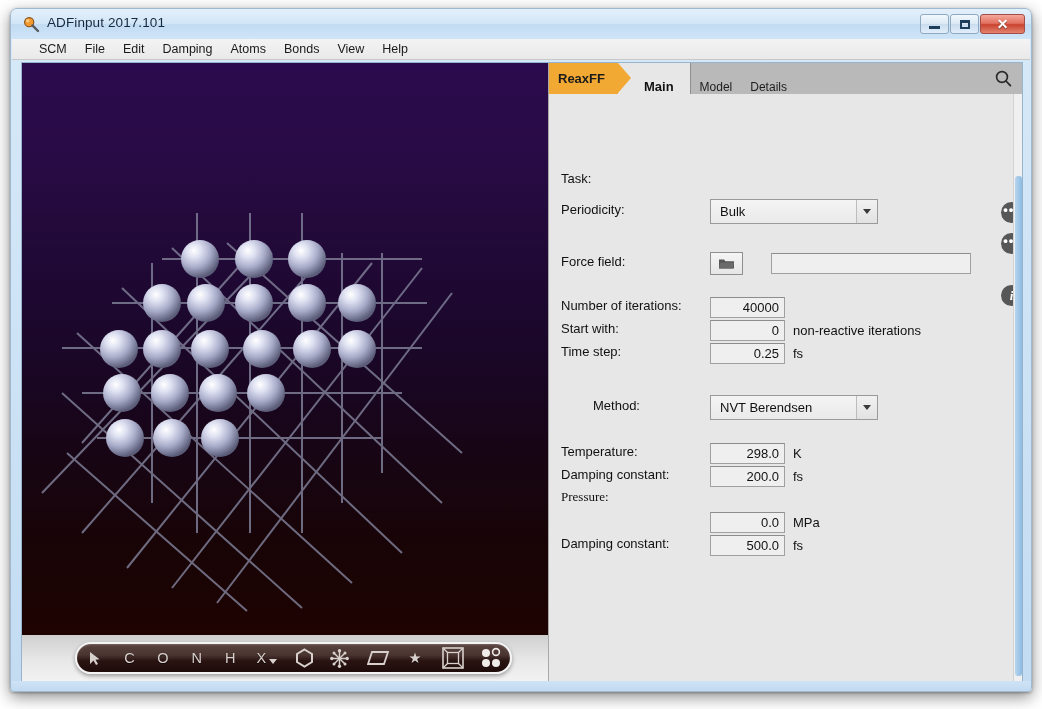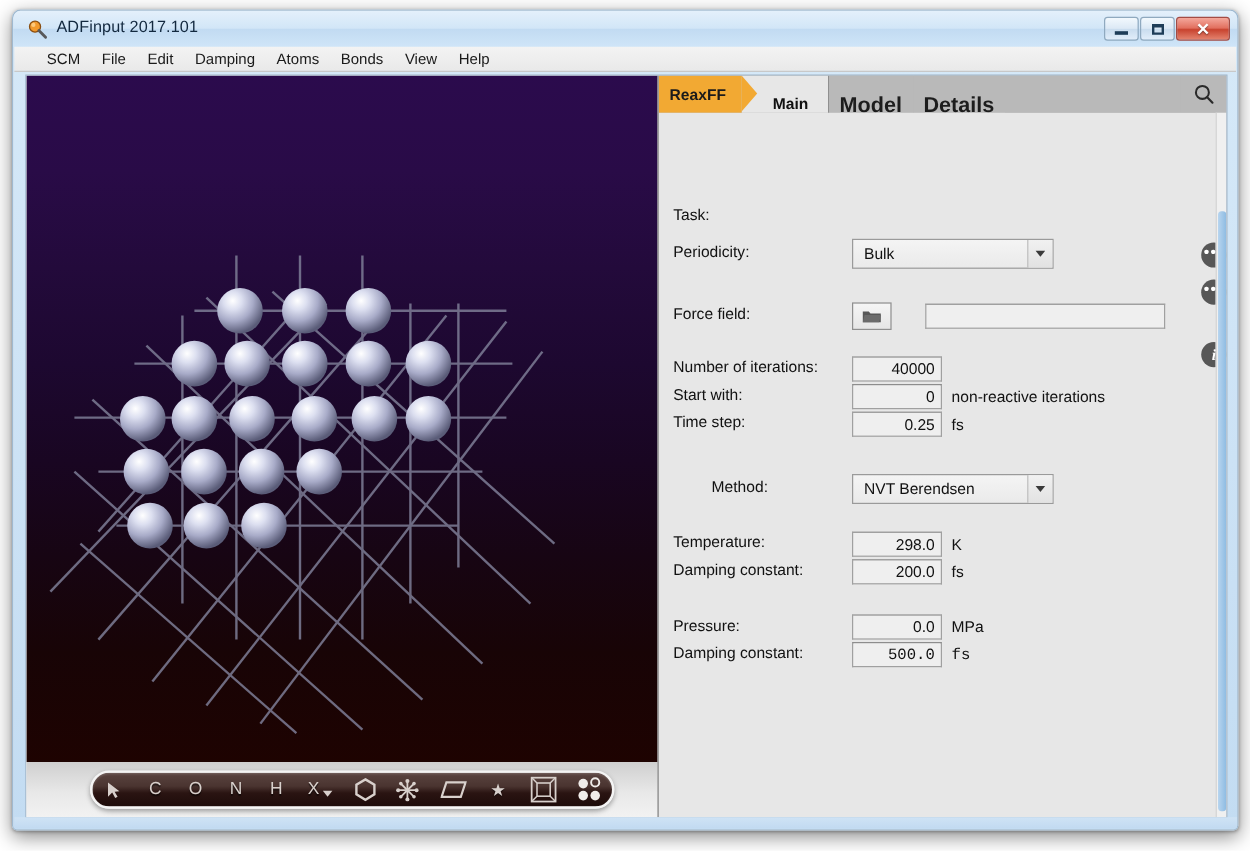--- a/index.html
+++ b/index.html
@@ -176,21 +176,21 @@
     background: #e7e7e7;
     color: #111;
     font-size: 13px; font-weight: bold;
     display: flex; align-items: center;
     padding: 16px 16px 0 26px;
     height: 31px; box-sizing: border-box;
   }
   .tab {
     background: #b9b9b9;
     color: #1d1d1d;
-    font-size: 18px; font-weight: bold;
+    font-size: 12px; font-weight: normal;
     display: flex; align-items: center;
     padding: 0 9px;
     height: 48px; box-sizing: border-box;
   }
   .tab-sep { width: 1px; background: #8f8f8f; height: 31px; }
   .tab-spacer { flex: 1 1 auto; background: #b9b9b9; }
   .tab-search {
     background: #b9b9b9;
     display: flex; align-items: center; justify-content: center;
     width: 38px; height: 31px;
@@ -577,32 +577,32 @@
           </div>
 
           <div class="row" style="left:12px; top:373px;">
             <span class="lbl">Damping constant:</span>
           </div>
           <div class="row" style="left:161px; top:372px;">
             <div class="field">200.0</div>
             <span class="unit">fs</span>
           </div>
 
-          <div class="row" style="left:12px; top:420px;">
+          <div class="row" style="left:12px; top:395px;font-family:Liberation Serif, serif;">
             <span class="lbl">Pressure:</span>
           </div>
           <div class="row" style="left:161px; top:418px;">
             <div class="field">0.0</div>
             <span class="unit">MPa</span>
           </div>
 
           <div class="row" style="left:12px; top:442px;">
             <span class="lbl">Damping constant:</span>
           </div>
-          <div class="row" style="left:161px; top:441px;font-family:Liberation Mono, monospace;">
+          <div class="row" style="left:161px; top:441px;">
             <div class="field">500.0</div>
             <span class="unit">fs</span>
           </div>
 
           <div class="vscroll">
             <div class="vthumb"></div>
           </div>
         </div>
       </div>
     </div>

